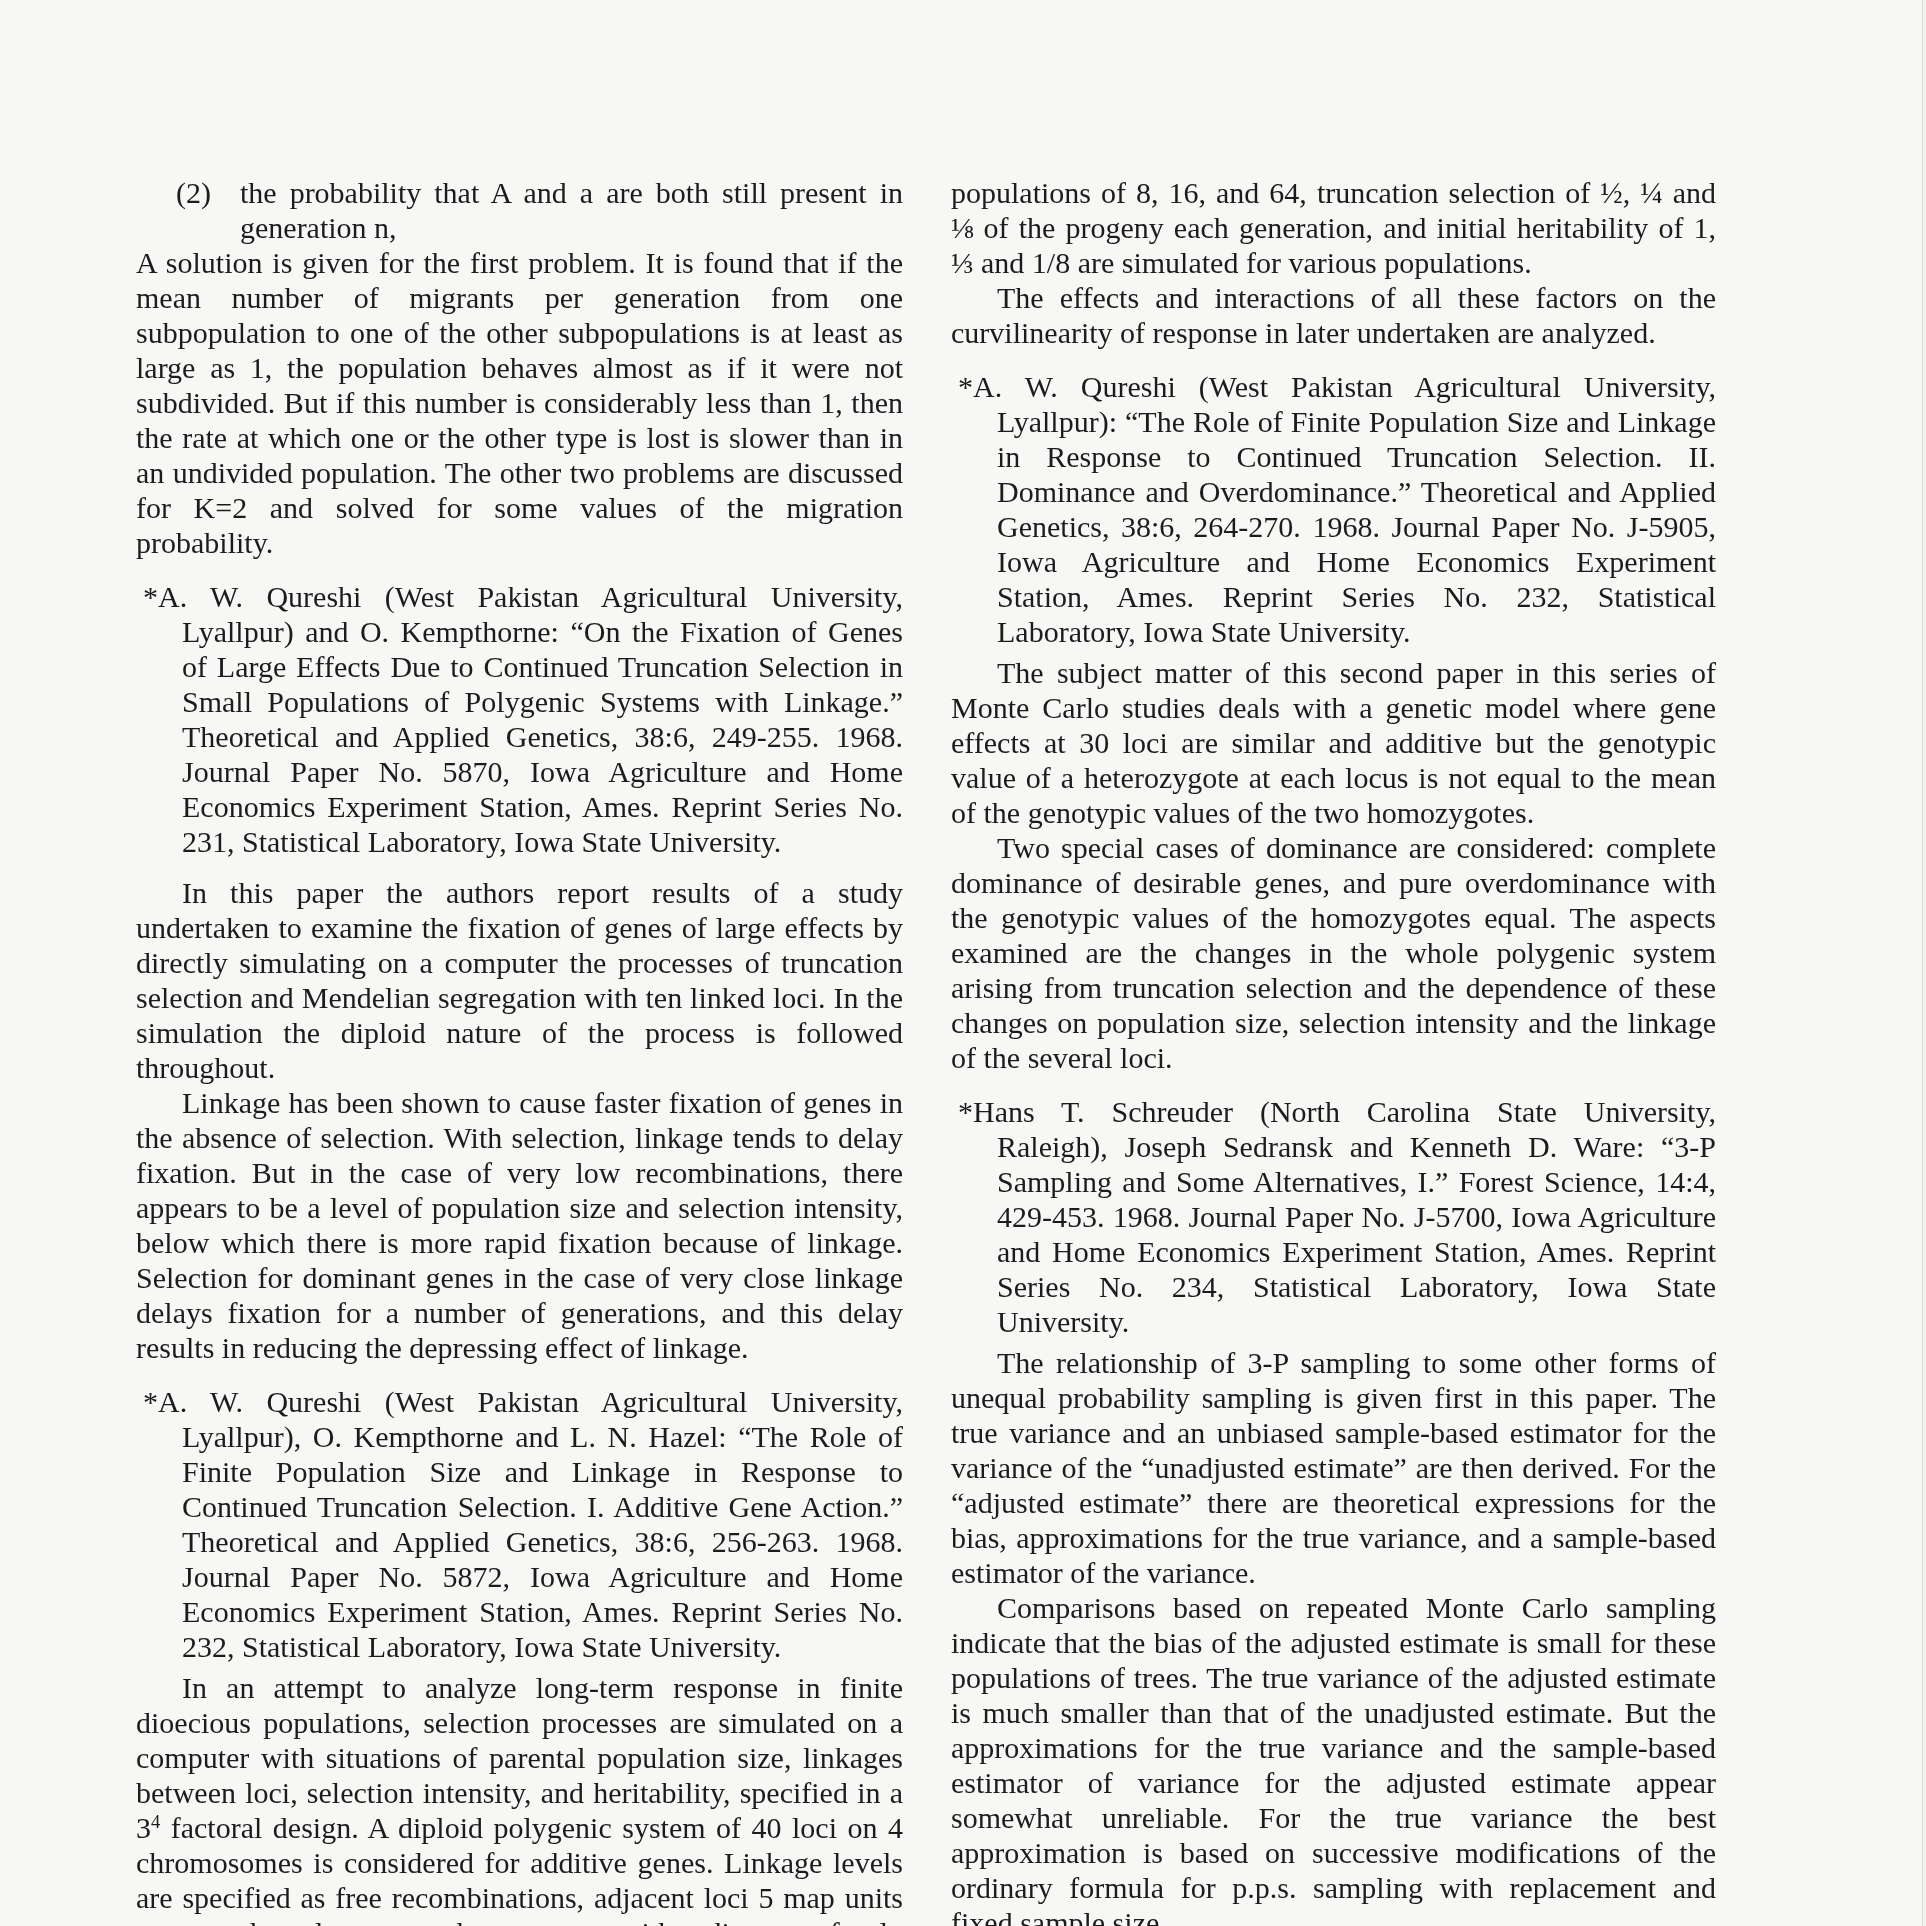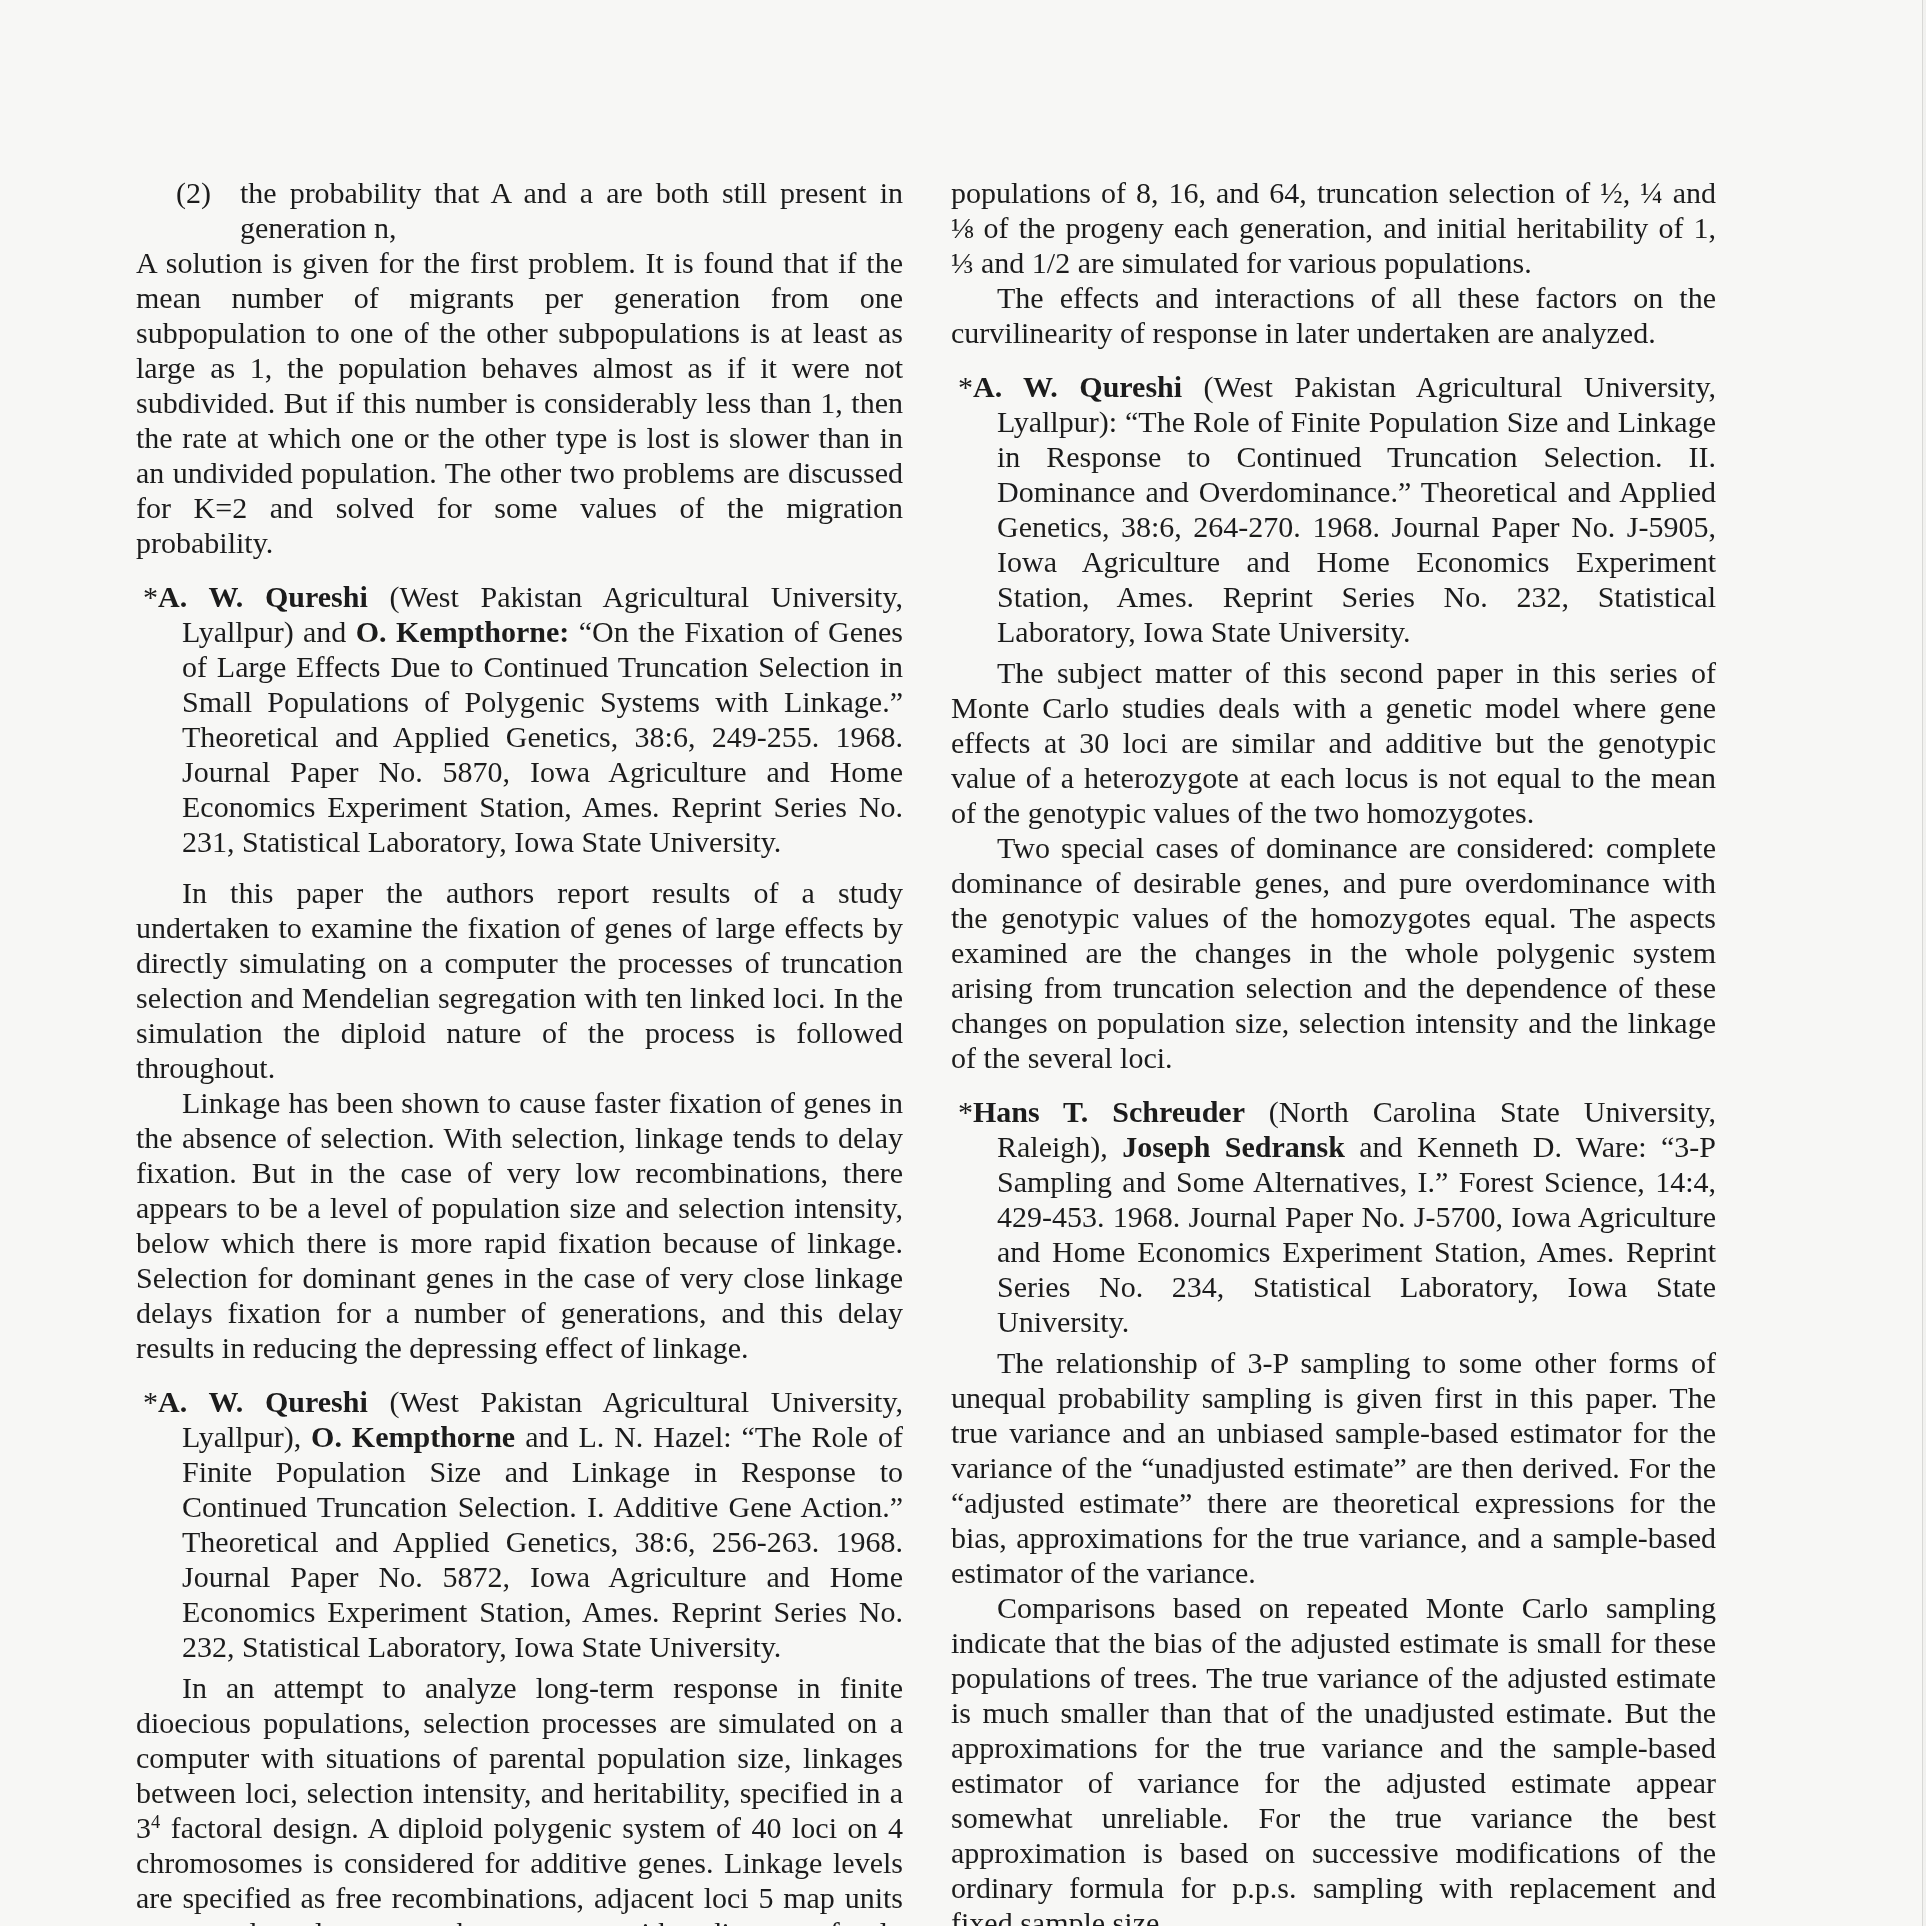--- a/index.html
+++ b/index.html
@@ -22,42 +22,42 @@
     .col-left { left: 136px; width: 767px; }
     .col-right { left: 951px; width: 765px; top: 175px; }
     .para { margin: 0; text-indent: 46px; }
     .para.noindent { text-indent: 0; }
     .entry {
       margin: 0; padding-left: 46px; text-indent: -39px;
     }
     .entry.spaced { margin-top: 19px; }
     .list-item { margin: 0; padding-left: 104px; text-indent: -64px; }
     .list-item .num { display: inline-block; width: 64px; text-indent: 0; }
-    .bold { font-weight: bold; }
+    .bold { font-weight: normal; }
     .sup { font-size: 18.5px; vertical-align: 10px; line-height: 0; }
   </style>
 </head>
 <body>
 
 <div class="page-edge-right"></div>
 
 <div class="column col-left">
   <p class="list-item"><span class="num">(2)</span><span>the probability that A and a are both still present in generation n,</span></p>
   <p class="para noindent">A solution is given for the first problem. It is found that if the mean number of migrants per generation from one subpopulation to one of the other subpopulations is at least as large as 1, the population behaves almost as if it were not subdivided. But if this number is considerably less than 1, then the rate at which one or the other type is lost is slower than in an undivided population. The other two problems are discussed for K=2 and solved for some values of the migration probability.</p>
 
   <p class="entry spaced"><span>*</span><span class="bold">A. W. Qureshi</span><span> (West Pakistan Agricultural University, Lyallpur) and </span><span class="bold">O. Kempthorne:</span><span> “On the Fixation of Genes of Large Effects Due to Continued Truncation Selection in Small Populations of Polygenic Systems with Linkage.” Theoretical and Applied Genetics, 38:6, 249-255. 1968. Journal Paper No. 5870, Iowa Agriculture and Home Economics Experiment Station, Ames. Reprint Series No. 231, Statistical Laboratory, Iowa State University.</span></p>
   <p class="para" style="margin-top:16px">In this paper the authors report results of a study undertaken to examine the fixation of genes of large effects by directly simulating on a computer the processes of truncation selection and Mendelian segregation with ten linked loci. In the simulation the diploid nature of the process is followed throughout.</p>
   <p class="para">Linkage has been shown to cause faster fixation of genes in the absence of selection. With selection, linkage tends to delay fixation. But in the case of very low recombinations, there appears to be a level of population size and selection intensity, below which there is more rapid fixation because of linkage. Selection for dominant genes in the case of very close linkage delays fixation for a number of generations, and this delay results in reducing the depressing effect of linkage.</p>
 
   <p class="entry spaced"><span>*</span><span class="bold">A. W. Qureshi</span><span> (West Pakistan Agricultural University, Lyallpur), </span><span class="bold">O. Kempthorne</span><span> and L. N. Hazel: “The Role of Finite Population Size and Linkage in Response to Continued Truncation Selection. I. Additive Gene Action.” Theoretical and Applied Genetics, 38:6, 256-263. 1968. Journal Paper No. 5872, Iowa Agriculture and Home Economics Experiment Station, Ames. Reprint Series No. 232, Statistical Laboratory, Iowa State University.</span></p>
   <p class="para" style="margin-top:6.2px"><span>In an attempt to analyze long-term response in finite dioecious populations, selection processes are simulated on a computer with situations of parental population size, linkages between loci, selection intensity, and heritability, specified in a 3</span><span class="sup">4</span><span> factoral design. A diploid polygenic system of 40 loci on 4 chromosomes is considered for additive genes. Linkage levels are specified as free recombinations, adjacent loci 5 map units apart, and as clusters on chromosomes with a distance of only .5 units between adjacent loci. Parental</span></p>
 </div>
 
 <div class="column col-right">
-  <p class="para noindent">populations of 8, 16, and 64, truncation selection of ½, ¼ and ⅛ of the progeny each generation, and initial heritability of 1, ⅓ and 1/2 are simulated for various populations.</p>
+  <p class="para noindent">populations of 8, 16, and 64, truncation selection of ½, ¼ and ⅛ of the progeny each generation, and initial heritability of 1, ⅓ and 1/8 are simulated for various populations.</p>
   <p class="para">The effects and interactions of all these factors on the curvilinearity of response in later undertaken are analyzed.</p>
 
   <p class="entry spaced"><span>*</span><span class="bold">A. W. Qureshi</span><span> (West Pakistan Agricultural University, Lyallpur): “The Role of Finite Population Size and Linkage in Response to Continued Truncation Selection. II. Dominance and Overdominance.” Theoretical and Applied Genetics, 38:6, 264-270. 1968. Journal Paper No. J-5905, Iowa Agriculture and Home Economics Experiment Station, Ames. Reprint Series No. 232, Statistical Laboratory, Iowa State University.</span></p>
   <p class="para" style="margin-top:6.2px">The subject matter of this second paper in this series of Monte Carlo studies deals with a genetic model where gene effects at 30 loci are similar and additive but the genotypic value of a heterozygote at each locus is not equal to the mean of the genotypic values of the two homozygotes.</p>
   <p class="para">Two special cases of dominance are considered: complete dominance of desirable genes, and pure overdominance with the genotypic values of the homozygotes equal. The aspects examined are the changes in the whole polygenic system arising from truncation selection and the dependence of these changes on population size, selection intensity and the linkage of the several loci.</p>
 
   <p class="entry spaced"><span>*</span><span class="bold">Hans T. Schreuder</span><span> (North Carolina State University, Raleigh), </span><span class="bold">Joseph Sedransk</span><span> and Kenneth D. Ware: “3-P Sampling and Some Alternatives, I.” Forest Science, 14:4, 429-453. 1968. Journal Paper No. J-5700, Iowa Agriculture and Home Economics Experiment Station, Ames. Reprint Series No. 234, Statistical Laboratory, Iowa State University.</span></p>
   <p class="para" style="margin-top:6.2px">The relationship of 3-P sampling to some other forms of unequal probability sampling is given first in this paper. The true variance and an unbiased sample-based estimator for the variance of the “unadjusted estimate” are then derived. For the “adjusted estimate” there are theoretical expressions for the bias, approximations for the true variance, and a sample-based estimator of the variance.</p>
   <p class="para">Comparisons based on repeated Monte Carlo sampling indicate that the bias of the adjusted estimate is small for these populations of trees. The true variance of the adjusted estimate is much smaller than that of the unadjusted estimate. But the approximations for the true variance and the sample-based estimator of variance for the adjusted estimate appear somewhat unreliable. For the true variance the best approximation is based on successive modifications of the ordinary formula for p.p.s. sampling with replacement and fixed sample size.</p>
 

